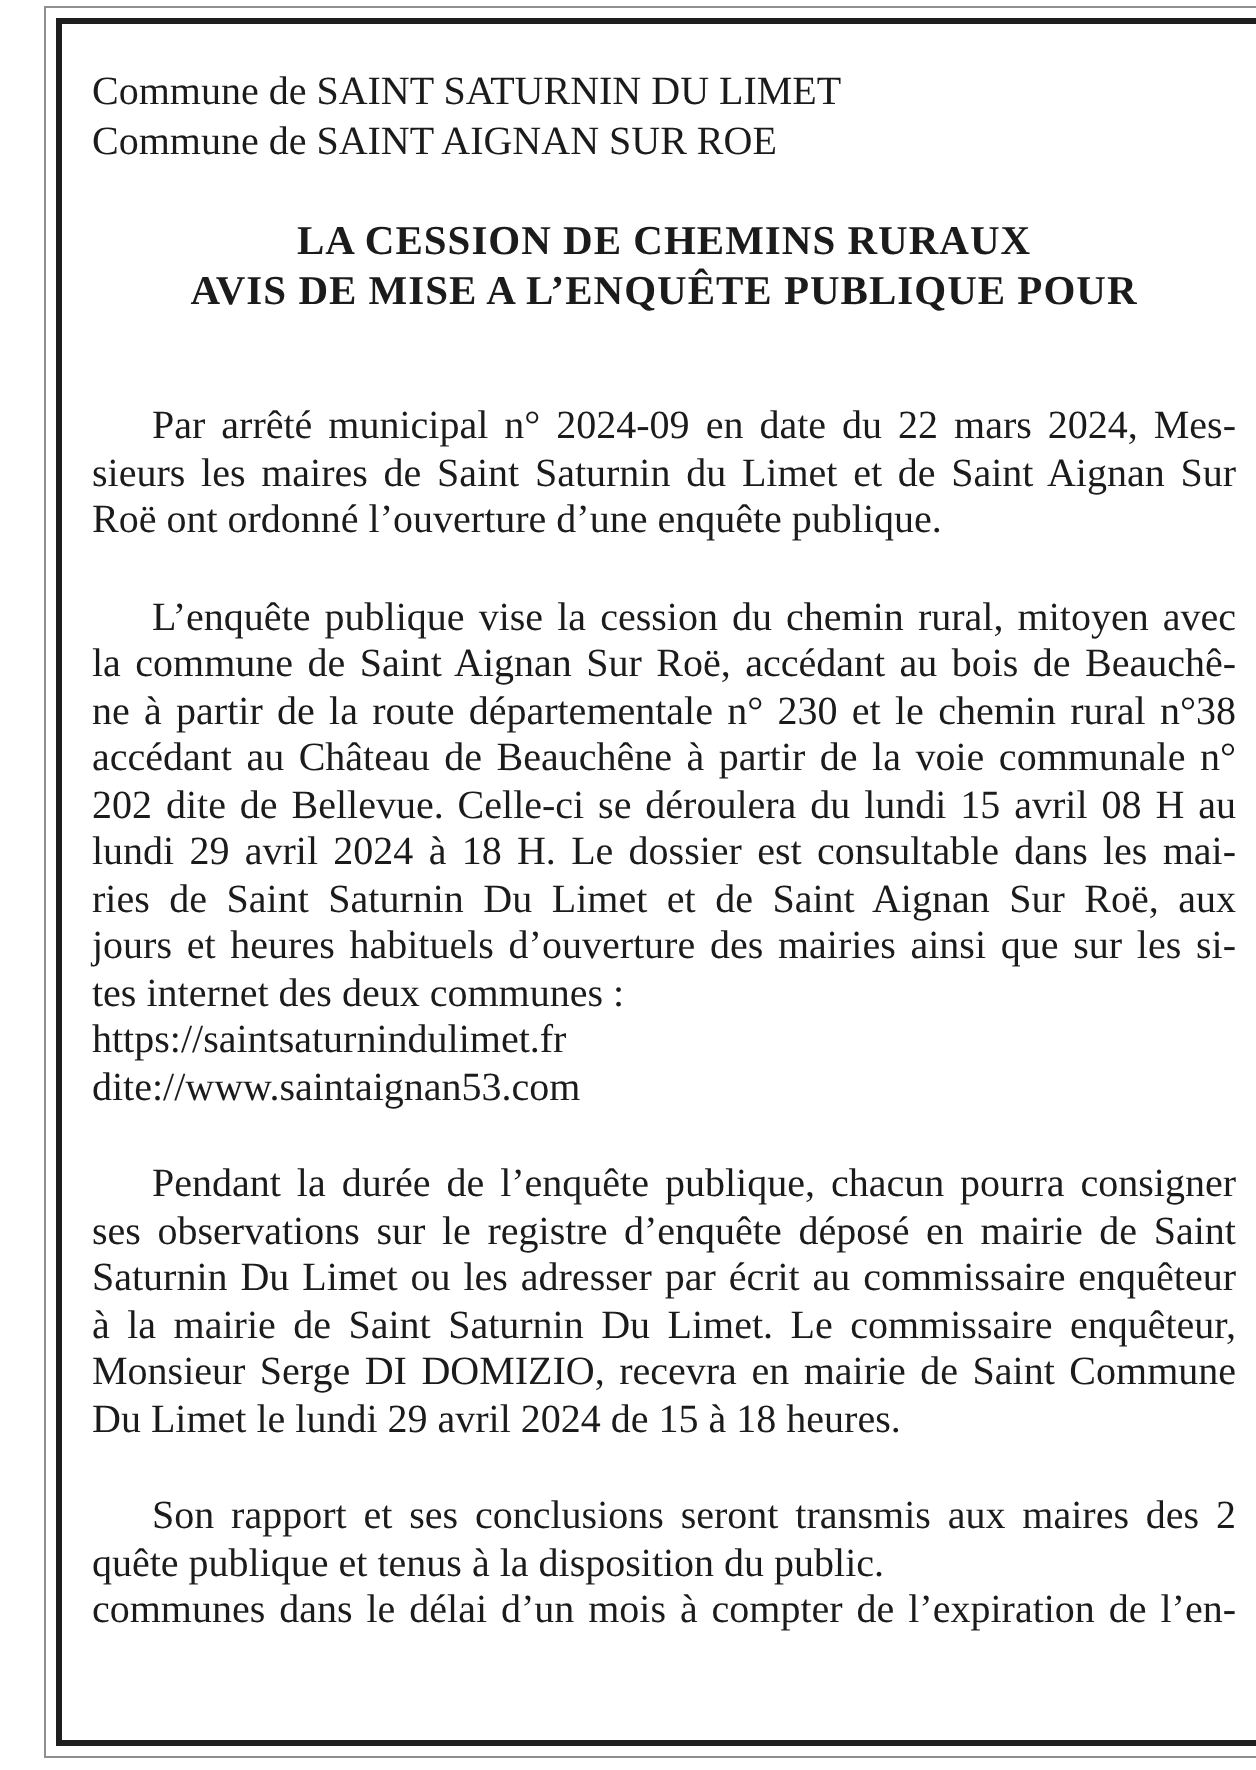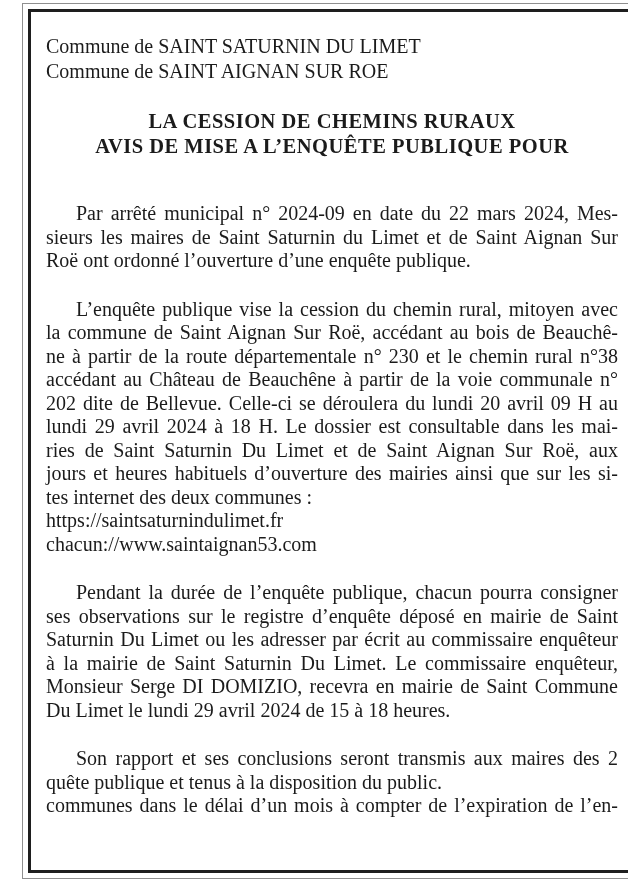--- a/index.html
+++ b/index.html
@@ -90,27 +90,27 @@
           <div class="para first">
             <div class="line j">Par arrêté municipal n° 2024-09 en date du 22 mars 2024, Mes-</div>
             <div class="line j">sieurs les maires de Saint Saturnin du Limet et de Saint Aignan Sur</div>
             <div class="line">Roë ont ordonné l’ouverture d’une enquête publique.</div>
           </div>
           <div class="para">
             <div class="line j">L’enquête publique vise la cession du chemin rural, mitoyen avec</div>
             <div class="line j">la commune de Saint Aignan Sur Roë, accédant au bois de Beauchê-</div>
             <div class="line j">ne à partir de la route départementale n° 230 et le chemin rural n°38</div>
             <div class="line j">accédant au Château de Beauchêne à partir de la voie communale n°</div>
-            <div class="line j">202 dite de Bellevue. Celle-ci se déroulera du lundi 20 avril 09 H au</div>
+            <div class="line j">202 dite de Bellevue. Celle-ci se déroulera du lundi 15 avril 08 H au</div>
             <div class="line j">lundi 29 avril 2024 à 18 H. Le dossier est consultable dans les mai-</div>
             <div class="line j">ries de Saint Saturnin Du Limet et de Saint Aignan Sur Roë, aux</div>
             <div class="line j">jours et heures habituels d’ouverture des mairies ainsi que sur les si-</div>
             <div class="line">tes internet des deux communes :</div>
             <div class="line">https://saintsaturnindulimet.fr</div>
-            <div class="line">chacun://www.saintaignan53.com</div>
+            <div class="line">dite://www.saintaignan53.com</div>
           </div>
           <div class="para">
             <div class="line j">Pendant la durée de l’enquête publique, chacun pourra consigner</div>
             <div class="line j">ses observations sur le registre d’enquête déposé en mairie de Saint</div>
             <div class="line j">Saturnin Du Limet ou les adresser par écrit au commissaire enquêteur</div>
             <div class="line j">à la mairie de Saint Saturnin Du Limet. Le commissaire enquêteur,</div>
             <div class="line j">Monsieur Serge DI DOMIZIO, recevra en mairie de Saint Commune</div>
             <div class="line">Du Limet le lundi 29 avril 2024 de 15 à 18 heures.</div>
           </div>
           <div class="para">

